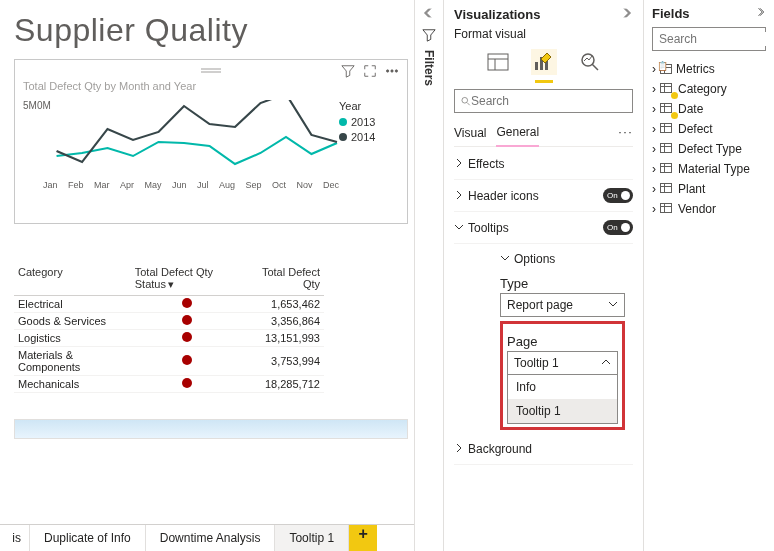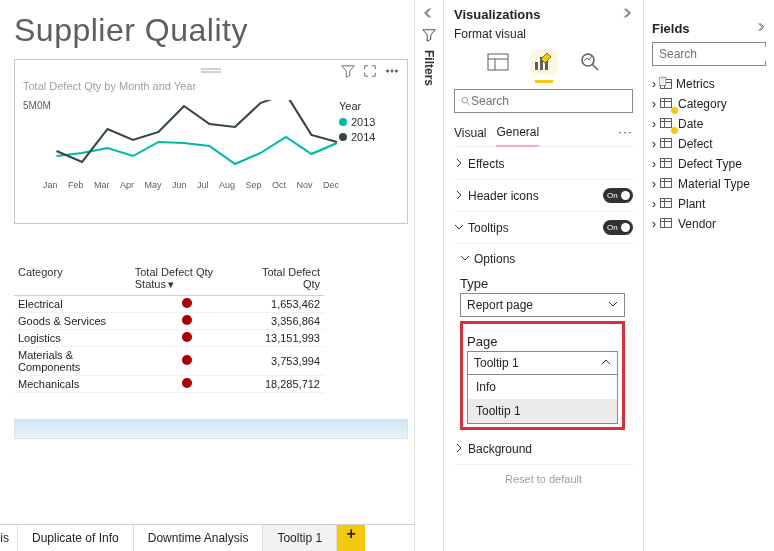--- a/index.html
+++ b/index.html
@@ -32,21 +32,21 @@
 .table-visual th .sort { margin-left:2px; }
 .table-visual td { font-size: 11px; padding: 2px 4px; border-bottom: 1px solid #f3f2f1; }
 .table-visual td.status { text-align:center; }
 .table-visual td.num { text-align:right; }
 .status-dot { width:10px; height:10px; border-radius:50%; background:#a80000; display:inline-block; }
 
 .map-stub { margin-top: 26px; height: 20px; border:1px solid #e1dfdd; background: linear-gradient(#cfe6f5,#e8f4fd); }
 
 .page-tabs { position:absolute; bottom:0; left:0; right:0; display:flex; border-top:1px solid #d2d0ce; background:#fff; }
 .page-tab { padding:6px 14px; font-size:12px; border-right:1px solid #e1dfdd; cursor:pointer; white-space:nowrap; }
-.page-tab.cut { width:18px; text-align:right; padding-left:0; padding-right:8px;}
+.page-tab.cut { width:30px; text-align:right; padding-left:0; padding-right:8px;}
 .page-tab.active { background:#f3f2f1; }
 .add-tab { width:28px; text-align:center; background:#f2c811; font-size:16px; font-weight:600; cursor:pointer; }
 
 
 .filters-rail { width: 30px; border-left:1px solid #e1dfdd; border-right:1px solid #e1dfdd; display:flex; flex-direction:column; align-items:center; padding-top:6px; gap:8px; }
 .filters-rail .chev { width:14px; height:14px; }
 .filters-rail .vlabel { writing-mode: vertical-rl; font-size:12px; font-weight:600; color:#323130; }
 
 
 .viz-pane { width:200px; border-right:1px solid #e1dfdd; padding:6px 10px 0; display:flex; flex-direction:column; position:relative; }
@@ -61,34 +61,34 @@
 .viz-tabs { display:flex; gap:10px; font-size:12px; border-bottom:1px solid #edebe9; margin-bottom:2px; align-items:center;}
 .viz-tab { padding:4px 0 6px; cursor:pointer; }
 .viz-tab.sel { font-weight:400; border-bottom:2px solid #f9a8d4; margin-bottom:-1px;}
 .viz-tabs .more { margin-left:auto; letter-spacing:1px; padding-bottom:4px;}
 .section-row { display:flex; align-items:center; padding:8px 0; font-size:12px; cursor:pointer; border-bottom:1px solid #f3f2f1; }
 .section-row .chev { margin-right:4px; width:10px; display:inline-block;}
 .section-row .toggle { margin-left:auto; }
 .section-row.open > .chev svg { transform: rotate(90deg); }
 .toggle { width:30px; height:15px; background:#323130; border-radius:8px; position:relative; color:#fff; font-size:8px; display:flex; align-items:center; padding-left:4px; }
 .toggle::after { content:""; width:9px; height:9px; background:#fff; border-radius:50%; position:absolute; right:3px; top:3px; }
-.subsection { padding:4px 8px 4px 6px; }
+.subsection { padding:4px 8px 4px 6px;margin-left:40px; }
 .sub-hdr { display:flex; align-items:center; font-size:12px; padding:4px 0; cursor:pointer; }
 .sub-hdr .chev{margin-right:4px;}
 .field-label { font-size:13px; margin:6px 0 2px; }
 .dropdown { border:1px solid #8a8886; padding:4px 6px; font-size:12px; display:flex; justify-content:space-between; align-items:center; cursor:pointer; background:#fff; }
 .dropdown.open { position:relative; }
 .dd-list { position:absolute; top:100%; left:-1px; right:-1px; border:1px solid #8a8886; background:#fff; z-index:5; }
 .dd-item { padding:5px 8px; font-size:12px; cursor:pointer; }
 .dd-item.sel { background:#edebe9; }
 .red-box { border:3px solid #d13438; padding:4px 4px 6px; margin-top:4px; }
 .reset { font-size:11px; color:#a19f9d; margin-top:8px; text-align:center;}
 
 
-.fields-pane { width:130px; padding:21px 8px 0; }
+.fields-pane { width:130px; padding:6px 8px 0; }
 .fields-pane .search-box { border:1px solid #8a8886; }
 .field-item { display:flex; align-items:center; gap:4px; padding:3px 0; font-size:12px; cursor:pointer; }
 .field-item .fi { width:14px; height:14px; display:inline-block; }
 .table-ico { border:1px solid #605e5c; display:inline-block; width:12px; height:10px; position:relative; }
 .table-ico::before { content:""; position:absolute; top:2px; left:0; right:0; height:1px; background:#605e5c;}
 .table-ico::after { content:""; position:absolute; top:0; bottom:0; left:3px; width:1px; background:#605e5c;}
 .badge { position:absolute; right:-4px; bottom:-3px; width:7px;height:7px;border-radius:50%;background:#f2c811;}
 .calc-ico { display:inline-flex; width:12px; height:12px; align-items:center; justify-content:center; position:relative;}
 </style>
 </head>
@@ -313,21 +313,20 @@
       <div style="height:46px"></div>
     </div>
   </div>
 
   <div class="section-row">
     <span class="chev"><svg width="10" height="10" viewBox="0 0 10 10">
           <path d="M3 1l4 4-4 4" fill="none" stroke="#323130"></path>
         </svg></span>
     <span>Background</span>
   </div>
-  <div class="reset">Reset to default</div>
 </div>
 
 <div class="fields-pane">
   <div class="pane-hdr">
     <span>Fields</span>
     <span><svg width="12" height="12" viewBox="0 0 16 16">
           <path d="M6 3l5 5-5 5M8 3l5 5-5 5" fill="none" stroke="#323130"></path>
         </svg></span>
   </div>
   <div class="search-box">

